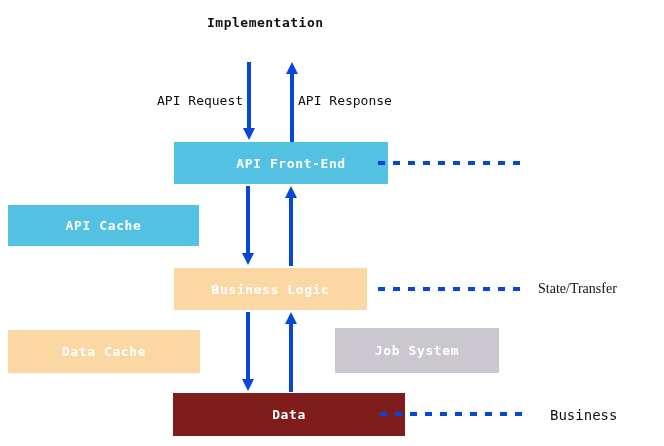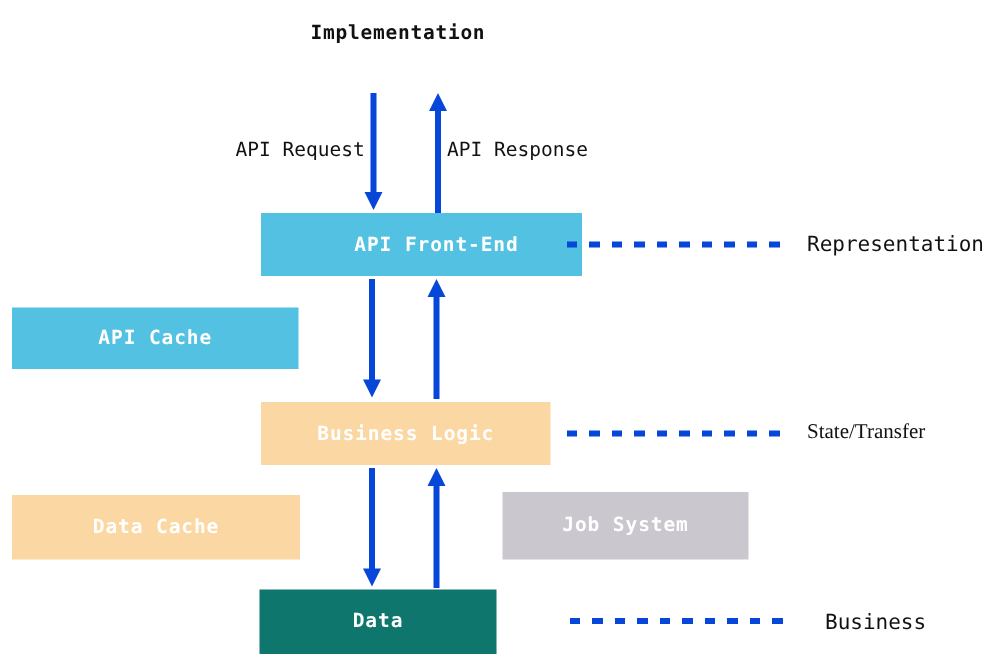--- a/index.html
+++ b/index.html
@@ -52,21 +52,20 @@
     <div class="head"></div>
   </div>
 
   <div class="arrow-label" style="left:157px; top:93px;">API Request</div>
   <div class="arrow-label" style="left:298px; top:93px;">API Response</div>
 
   <div class="box" style="left: 174px; top: 142px; width: 194px; height: 42px; background: rgb(83, 193, 225); padding-left: 20px;">
     <span>API Front-End</span>
   </div>
   <div class="dash" style="left:378px; top:161px; width:149px;"></div>
-  <div class="layer-label" style="left:538px; top:155px;">Representation</div>
 
   <div class="box" style="left: 8px; top: 205px; width: 191px; height: 41px; background: rgb(83, 193, 225);">
     <span>API Cache</span>
   </div>
 
   <div class="arrow down" style="left:242px; top:186px; height:79px;">
     <div class="line"></div>
     <div class="head"></div>
   </div>
   <div class="arrow up" style="left:285px; top:186px; height:80px;">
@@ -90,19 +89,19 @@
 
   <div class="arrow down" style="left:242px; top:312px; height:79px;">
     <div class="line"></div>
     <div class="head"></div>
   </div>
   <div class="arrow up" style="left:285px; top:312px; height:80px;">
     <div class="line"></div>
     <div class="head"></div>
   </div>
 
-  <div class="box" style="left: 173px; top: 393px; width: 158px; height: 43px; background: #0f766e;">
+  <div class="box" style="left: 173px; top: 393px; width: 232px; height: 43px; background: #7f1d1d;">
     <span>Data</span>
   </div>
   <div class="dash" style="left:380px; top:412px; width:143px;"></div>
   <div class="layer-label" style="left:550px; top:407px;">Business</div>
 
 </div>
 
 </body></html>

